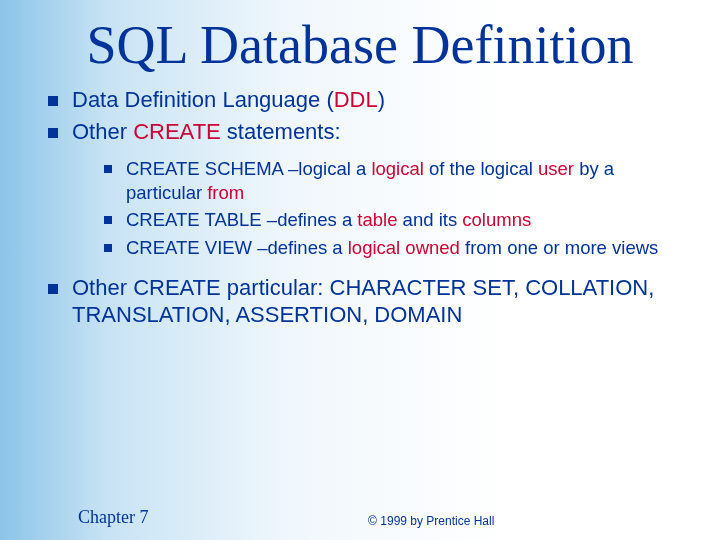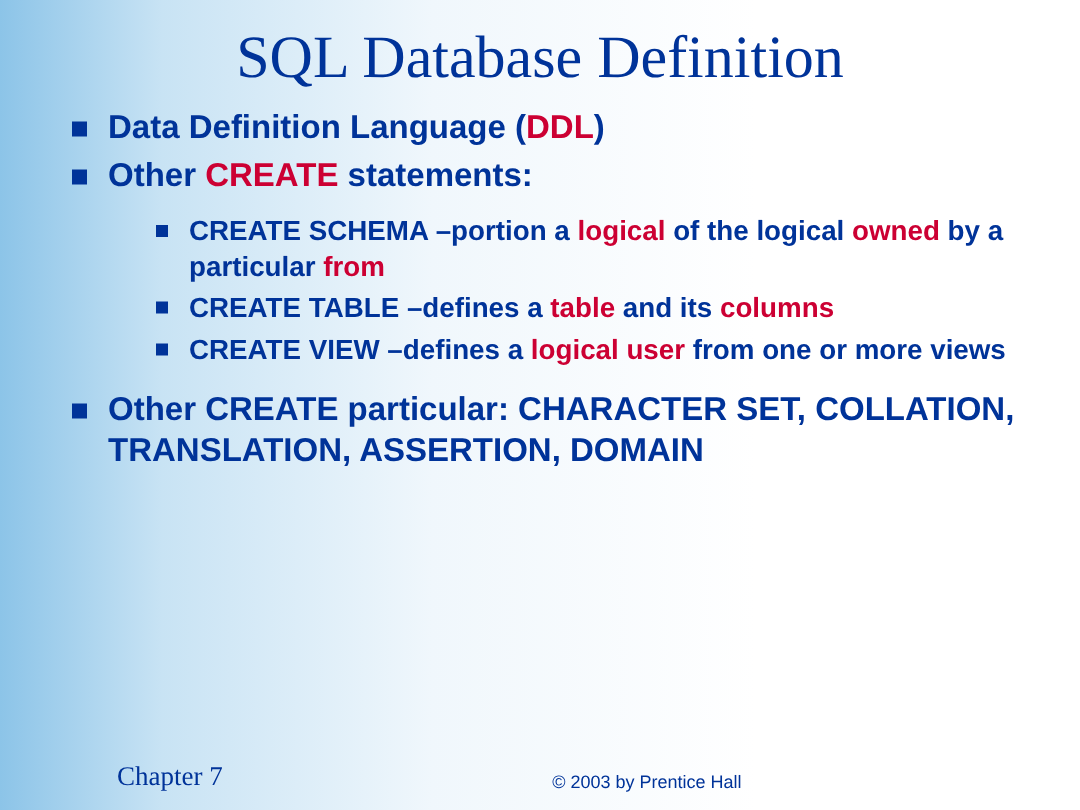--- a/index.html
+++ b/index.html
@@ -7,30 +7,29 @@
     width: 720px;
     height: 540px;
     background: linear-gradient(to right, #8cc4e8 0%, #c8e3f4 15%, #f0f7fc 40%, #ffffff 70%);
     font-family: Verdana, Geneva, sans-serif;
     position: relative;
     overflow: hidden;
   }
   .slide-title {
     font-family: "Times New Roman", Times, serif;
     color: #003399;
-    font-size: 40px;
+    font-size: 54px;
     text-align: center;
     padding-top: 14px;
     padding-bottom: 10px;
     font-weight: 400;
   }
   .content {
     padding-left: 44px;
     padding-right: 30px;
-    font-weight: bold;
   }
   ul.top {
     list-style: none;
   }
   ul.top > li {
     position: relative;
     padding-left: 28px;
     font-size: 22px;
     color: #003399;
     margin-bottom: 4px;
@@ -105,34 +104,34 @@
     <li>
       <span>Data Definition Language (</span><span class="red">DDL</span><span>)</span>
     </li>
     <li>
       <span>Other </span><span class="red">CREATE</span><span> statements:</span>
     </li>
   </ul>
 
   <ul class="sub">
     <li>
-      <span>CREATE SCHEMA –portion a </span><span class="red">logical</span><span> of the logical </span><span class="red">owned</span><span> by a particular </span><span class="red">from</span>
+      <span>CREATE SCHEMA –logical a </span><span class="red">logical</span><span> of the logical </span><span class="red">user</span><span> by a particular </span><span class="red">from</span>
     </li>
     <li>
       <span>CREATE TABLE –defines a </span><span class="red">table</span><span> and its </span><span class="red">columns</span>
     </li>
     <li>
-      <span>CREATE VIEW –defines a </span><span class="red">logical user</span><span> from one or more views</span>
+      <span>CREATE VIEW –defines a </span><span class="red">logical owned</span><span> from one or more views</span>
     </li>
   </ul>
 
   <ul class="top">
     <li>
       <span>Other CREATE particular: CHARACTER SET, COLLATION, TRANSLATION, ASSERTION, DOMAIN</span>
     </li>
   </ul>
 </div>
 
 <div class="footer">
   <span class="chapter">Chapter 7</span>
-  <span class="copyright">© 2003 by Prentice Hall</span>
+  <span class="copyright">© 1999 by Prentice Hall</span>
   <span class="pagenum">11</span>
 </div>
 
 </body></html>

